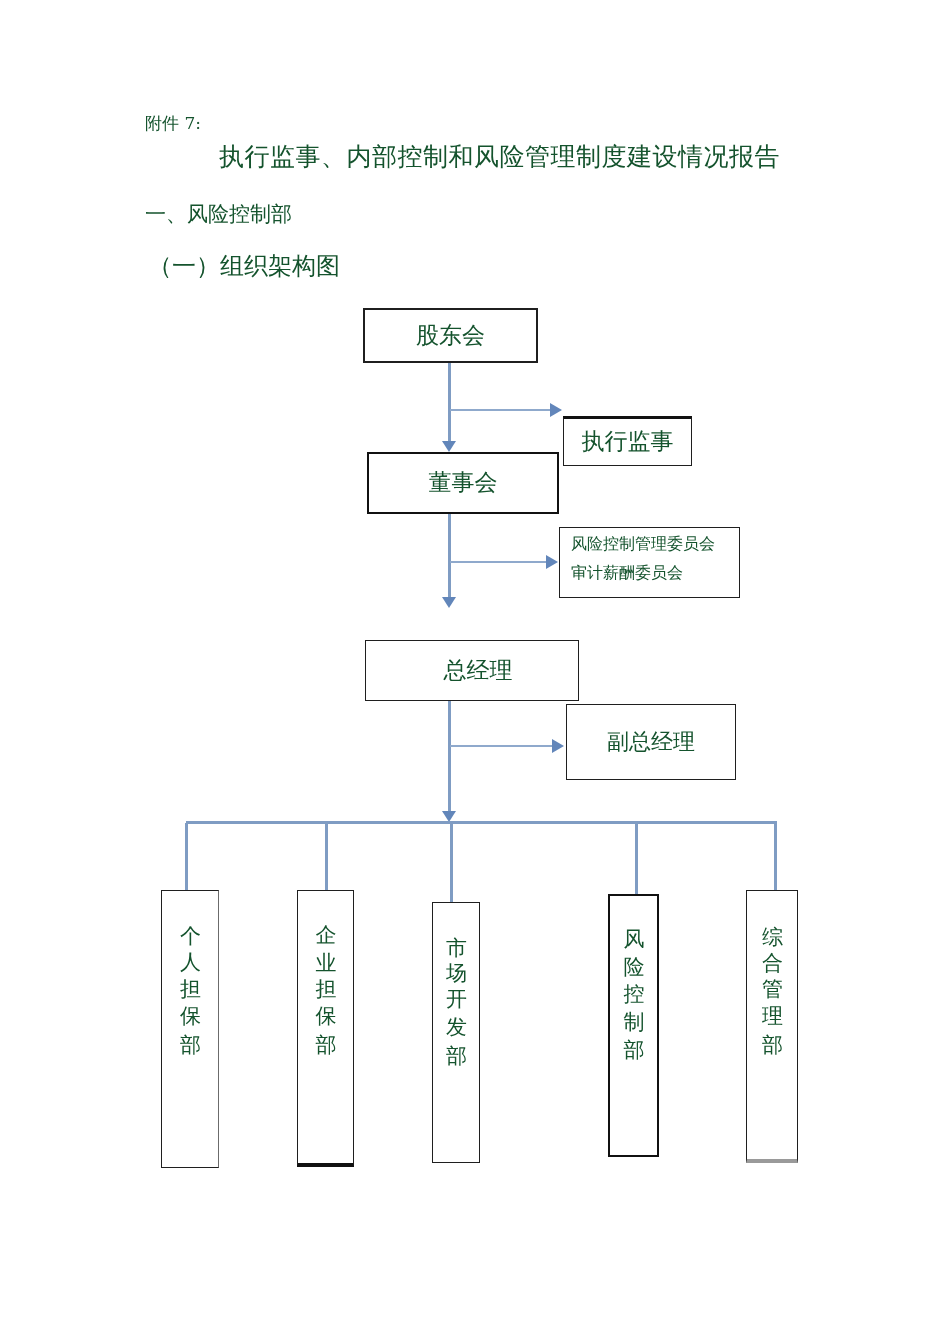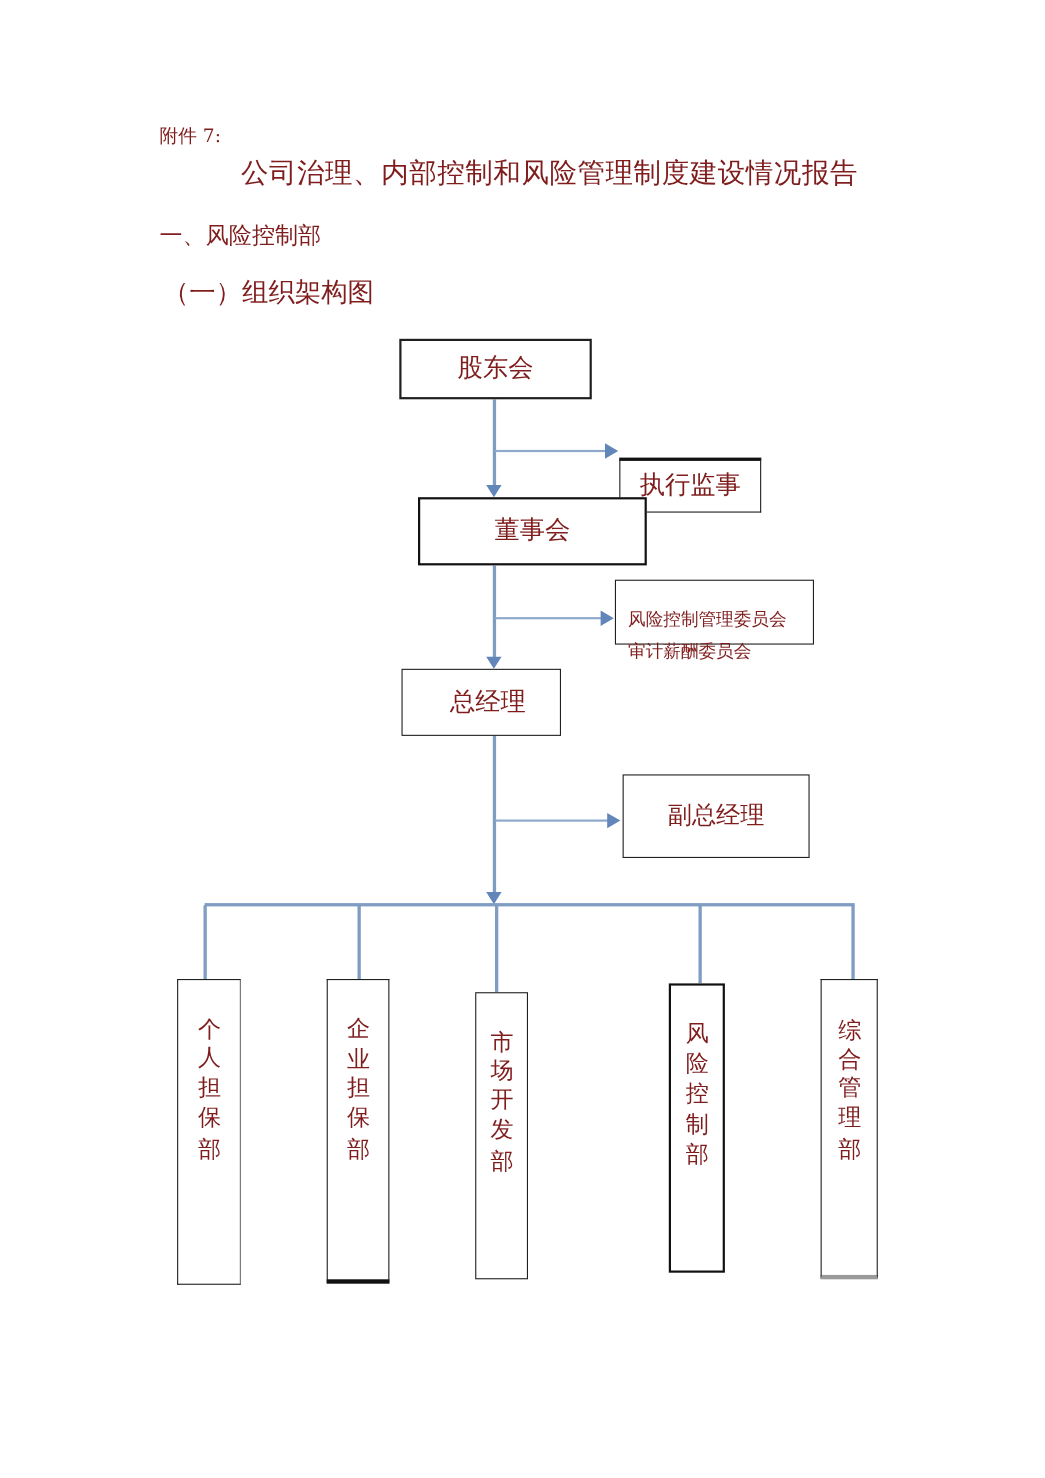--- a/index.html
+++ b/index.html
@@ -1,40 +1,40 @@
 <!DOCTYPE html>
 <html><head>
 <meta charset="utf-8">
 <style>
   html,body{margin:0;padding:0;background:#ffffff;}
   .page{
     position:relative;
     width:950px;height:1344px;
     background:#ffffff;
     font-family:"DejaVu Serif","Liberation Serif",serif;
-    color:#7f1d1d;
+    color:#14532d;
     overflow:hidden;
   }
   .txt{position:absolute;white-space:nowrap;}
   .attachment{left:145px;top:112px;font-size:17px;}
   .doc-title{left:219px;top:140px;font-size:25px;letter-spacing:0.5px;}
   .sec1{left:145px;top:200px;font-size:21px;}
   .sec11{left:148px;top:250px;font-size:24px;}
 
   
   .node{position:absolute;box-sizing:border-box;background:#fff;
         display:flex;align-items:center;justify-content:center;
         font-size:23px;line-height:1.2;}
   .n-shareholders{left:363px;top:308px;width:175px;height:55px;border:2px solid #1f1f1f;}
   .n-supervisor  {left:563px;top:416px;width:129px;height:50px;border:1.5px solid #1f1f1f;border-top:3px solid #111;}
-  .n-board       {left:367px;top:452px;width:208px;height:62px;border:2.5px solid #111;margin-left:13px;}
-  .n-committees  {left:559px;top:527px;width:181px;height:59px;border:1.5px solid #1f1f1f;
-                  display:block;font-size:16px;padding:20px 0 0 11px;}
+  .n-board       {left:367px;top:452px;width:192px;height:62px;border:2.5px solid #111;}
+  .n-committees  {left:559px;top:527px;width:181px;height:71px;border:1.5px solid #1f1f1f;
+                  display:block;font-size:16px;padding:1px 0 0 11px;}
   .n-committees .cline{line-height:29px;white-space:nowrap;}
-  .n-gm          {left:365px;top:608px;width:145px;height:61px;border:1.5px solid #1f1f1f;padding-left:12px;}
+  .n-gm          {left:365px;top:640px;width:214px;height:61px;border:1.5px solid #1f1f1f;padding-left:12px;}
   .n-dgm         {left:566px;top:704px;width:170px;height:76px;border:1.5px solid #1f1f1f;
                   align-items:flex-start;padding-top:24px;font-size:22px;}
 
   
   .dept{position:absolute;box-sizing:border-box;background:#fff;
         border:1.5px solid #1f1f1f;
         display:flex;justify-content:center;align-items:flex-start;
         padding-top:17px;}
   .dept .vlabel{
         writing-mode:vertical-rl;text-orientation:upright;
@@ -52,21 +52,21 @@
   .arrow{position:absolute;width:0;height:0;}
   .arrow-down{border-left:7px solid transparent;border-right:7px solid transparent;}
   .arrow-right{border-top:7px solid transparent;border-bottom:7px solid transparent;}
 </style>
 </head>
 <body>
 
 <div class="page">
 
   <div class="txt attachment">附件 7:</div>
-  <div class="txt doc-title">公司治理、内部控制和风险管理制度建设情况报告</div>
+  <div class="txt doc-title">执行监事、内部控制和风险管理制度建设情况报告</div>
   <div class="txt sec1">一、风险控制部</div>
   <div class="txt sec11">（一）组织架构图</div>
 
   <div class="vline" style="left:448px;top:363px;height:79px;background:#7f9cc3"></div>
   <div class="arrow arrow-down" style="left:442px;top:441px;border-top:11px solid #6286ba"></div>
 
   <div class="hline" style="left:450px;top:409px;width:100px;background:#8fa9cc"></div>
   <div class="arrow arrow-right" style="left:550px;top:403px;border-left:12px solid #6286ba"></div>
 
   <div class="vline" style="left:448px;top:514px;height:84px;background:#7f9cc3"></div>

